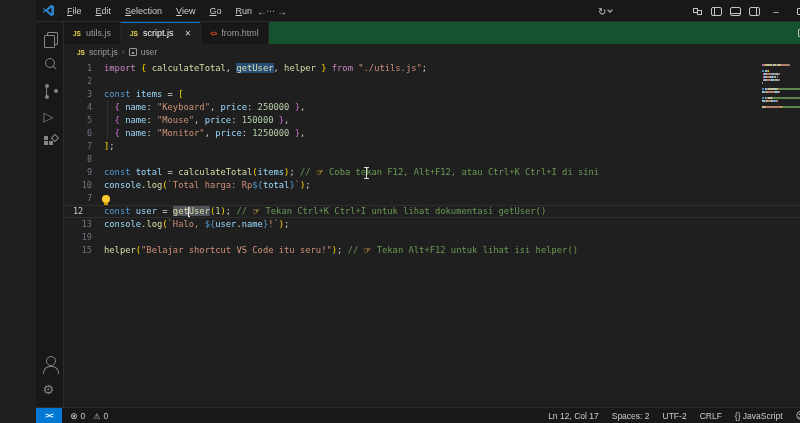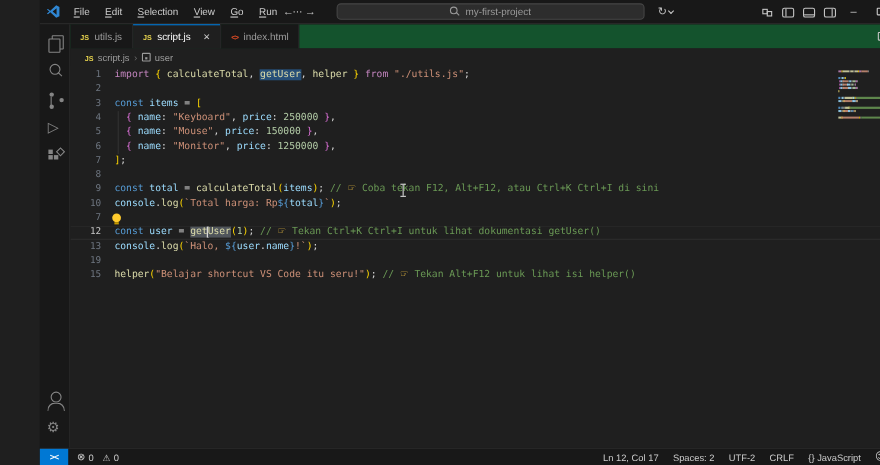--- a/index.html
+++ b/index.html
@@ -94,21 +94,21 @@
   .bc-sym { width:8px; height:8px; border:1px solid #9a9a9a; border-radius:1px; position:relative; }
   .bc-sym::before { content:""; position:absolute; left:2.5px; top:2.5px; width:2px; height:2px; background:#9a9a9a; }
 
   
   .codewrap { position:relative; height:347px; overflow:hidden; padding-top:2px; cursor:text; }
   .line { height:13px; line-height:13px; font-family:"DejaVu Sans Mono",monospace;
           font-size:8.8px; white-space:pre; color:#d4d4d4; }
   .lnum { display:inline-block; width:28px; text-align:right; margin-right:12px;
           color:#6e7681; font-size:8.5px; }
   .line.cur { box-shadow:inset 0 1px 0 rgba(255,255,255,0.07), inset 0 -1px 0 rgba(255,255,255,0.07); }
-  .line.cur .lnum { color:#c6c6c6; }
+  .line.cur .lnum { color:#c6c6c6;text-align:center; }
   .tk-k { color:#569cd6; } .tk-c { color:#c586c0; } .tk-v { color:#9cdcfe; }
   .tk-f { color:#dcdcaa; } .tk-s { color:#ce9178; } .tk-n { color:#b5cea8;text-align:right; }
   .tk-m { color:#6a9955; } .tk-p { color:#d4d4d4; } .tk-b1 { color:#ffd700; }
   .tk-b2 { color:#da70d6; } .tk-e { color:#569cd6; }
   .tk-fs { background:#264f78; }
   .tk-fh { background:#50555b; }
   .cursor { display:inline-block; width:1.5px; height:10px; background:#e8e8e8;
             vertical-align:middle; margin:0 -0.75px; }
   .bulb { display:inline-block; width:8px; height:8px; background:#ffcb2d; border-radius:50%;
           position:relative; vertical-align:middle; margin-left:-2px; }
@@ -158,24 +158,20 @@
         <span class="menu"><b>S</b>election</span>
         <span class="menu"><b>V</b>iew</span>
         <span class="menu"><b>G</b>o</span>
         <span class="menu"><b>R</b>un</span>
         <span class="menu">⋯</span>
       </div>
     <div class="navarrows">
       <span>←</span>
       <span>→</span>
     </div>
-    <div class="cmdcenter">
-      <span class="i-search"></span>
-      <span>my-first-project</span>
-    </div>
     <div class="syncbox">
       <span>↻</span>
       <span class="chev"></span>
     </div>
     <div class="winbtns">
       <span class="wi wi-grid"></span>
       <span class="wi wi-left"></span>
       <span class="wi wi-bottom"></span>
       <span class="wi wi-right"></span>
       <span class="wbtn">–</span>
@@ -201,21 +197,21 @@
           <span class="ico-js"></span>
           <span>utils.js</span>
         </div>
         <div class="tab active">
           <span class="ico-js"></span>
           <span>script.js</span>
           <span class="tabclose">✕</span>
         </div>
         <div class="tab">
           <span class="ico-html"></span>
-          <span>index.html</span>
+          <span>from.html</span>
         </div>
         <div class="tabstrip-right">
           <span class="i-split"></span>
           <span>⋯</span>
         </div>
       </div>
 
       <div class="breadcrumb">
         <span class="ico-js"></span>
         <span>script.js</span>

